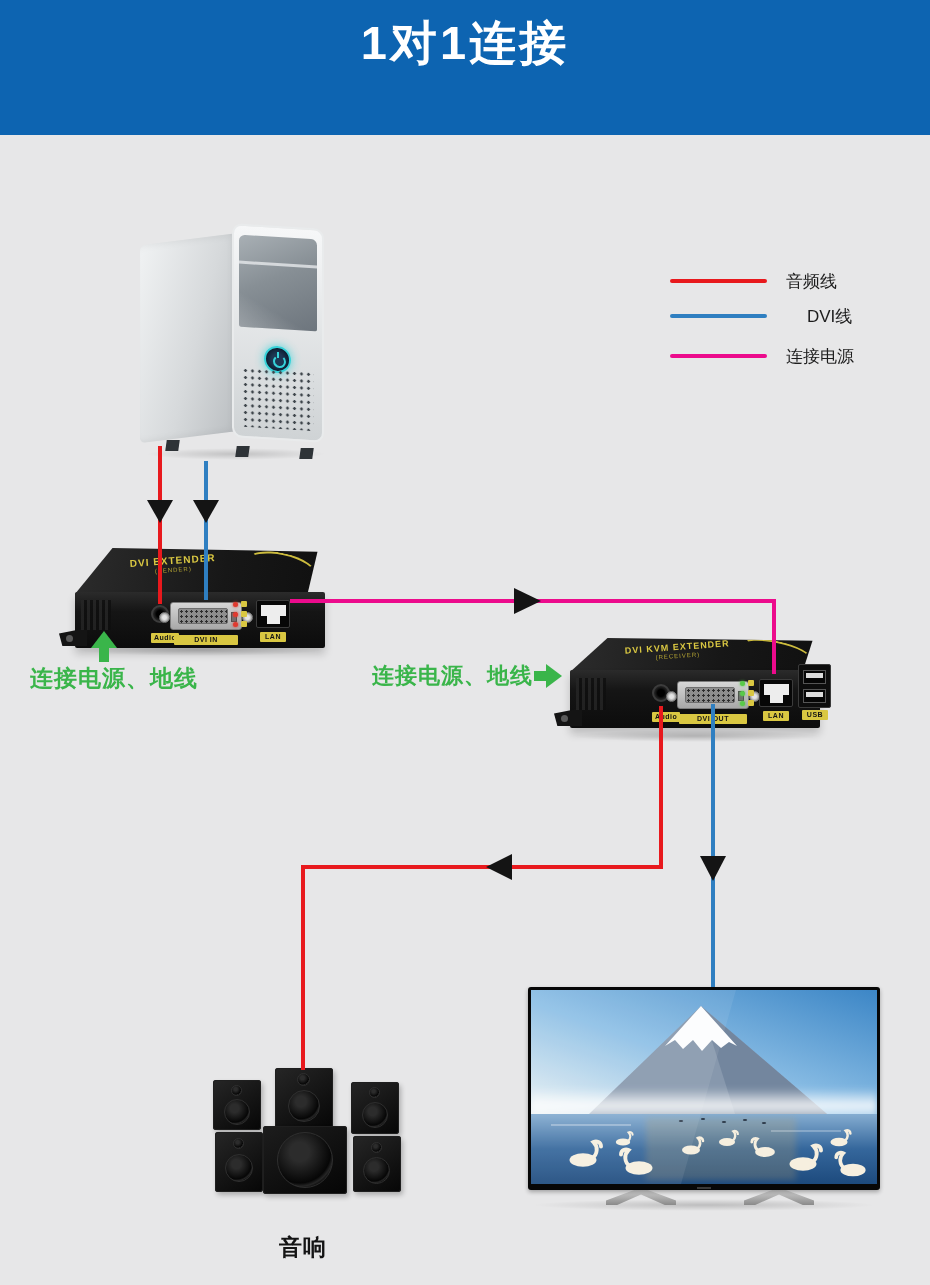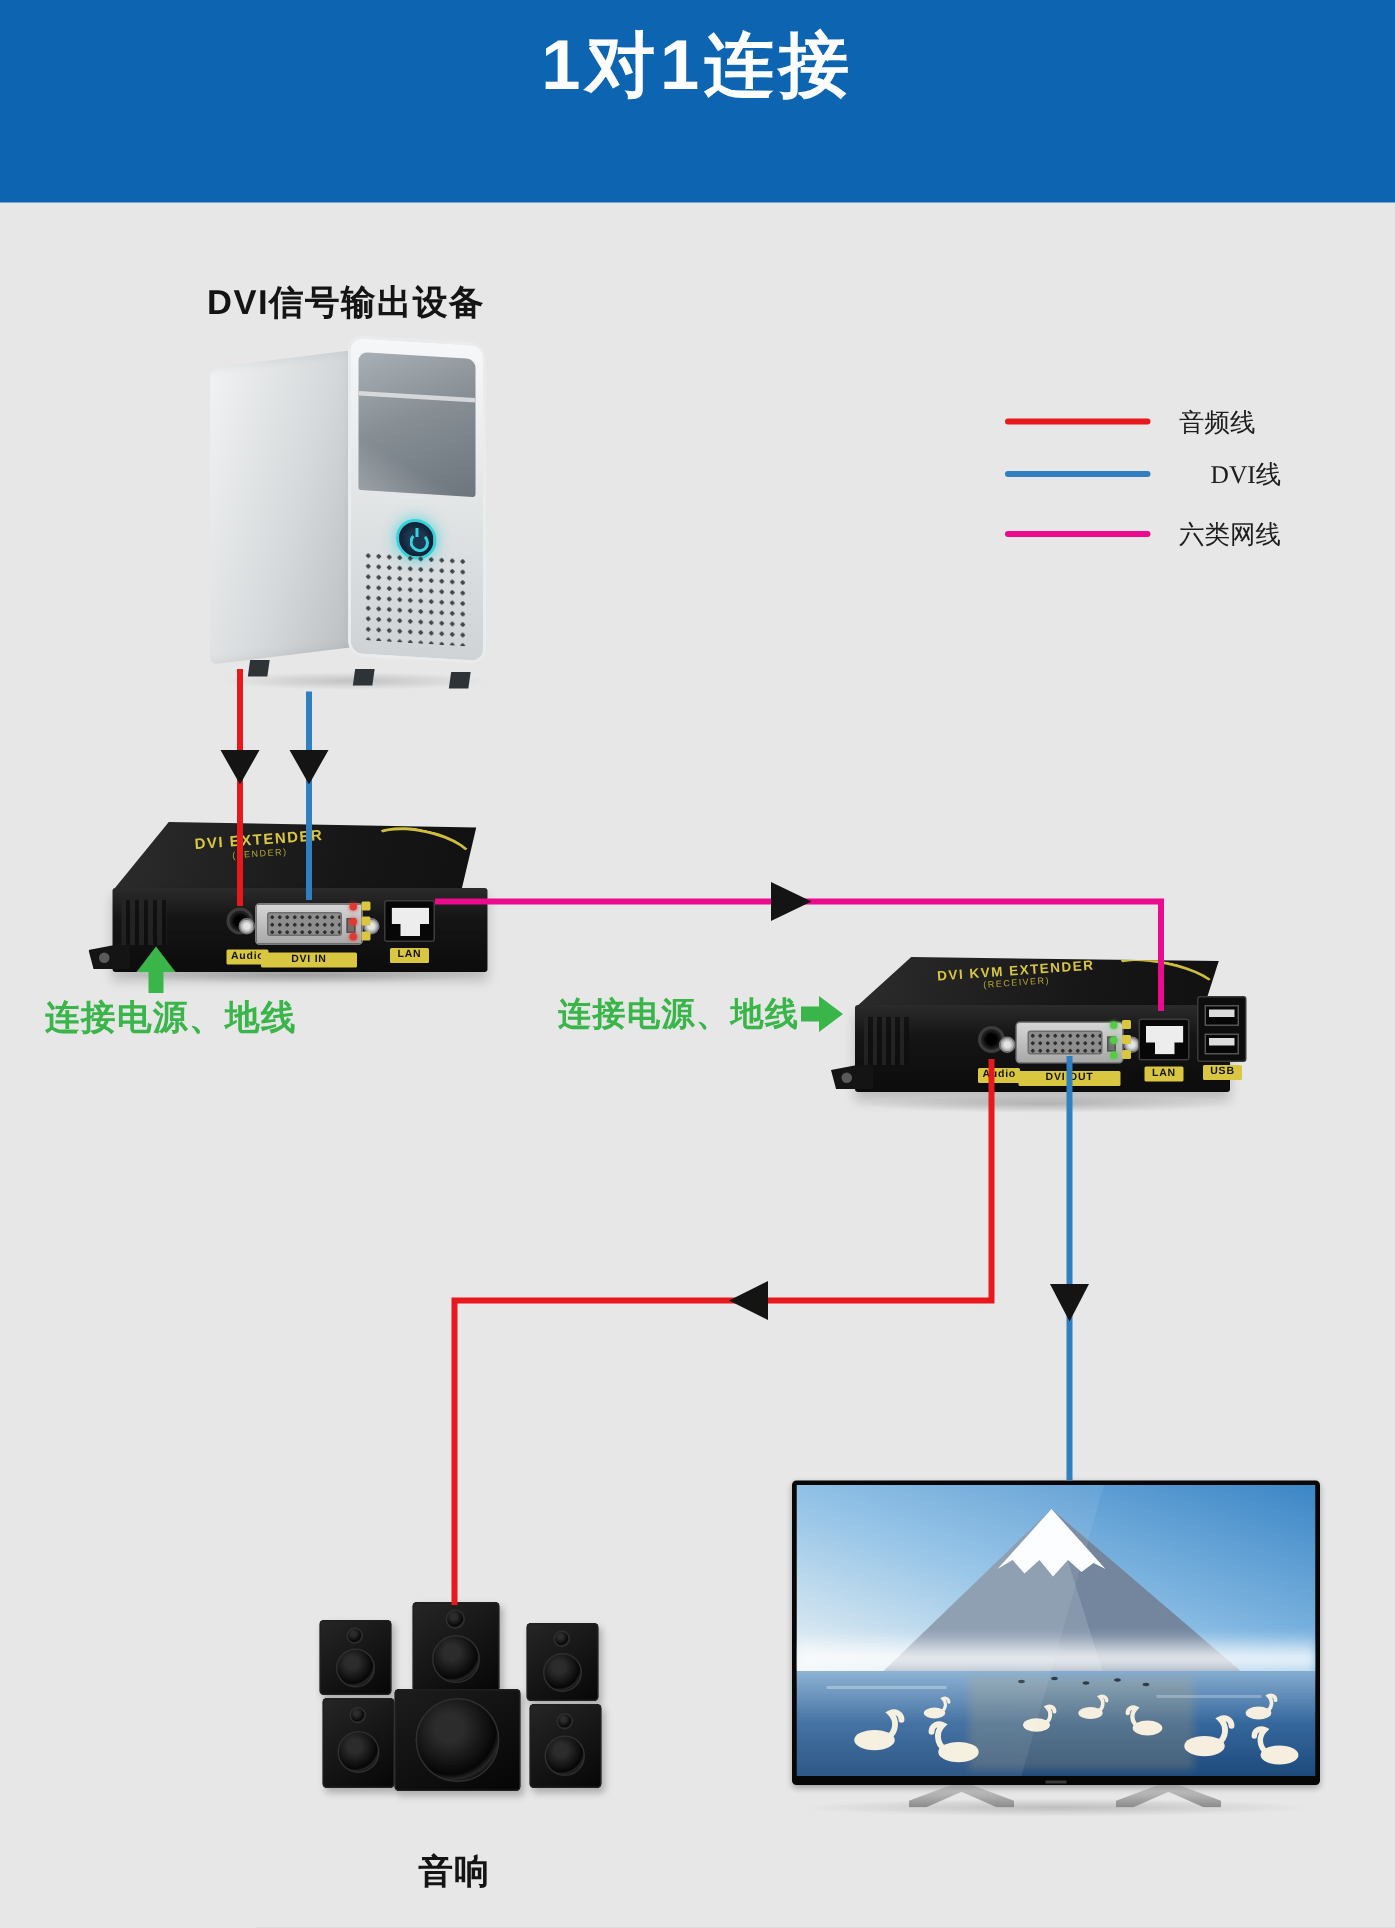--- a/index.html
+++ b/index.html
@@ -7,21 +7,21 @@
   .canvas { position:relative; width:930px; height:1285px; background:#e7e7e8; overflow:hidden; margin:0 auto;padding-left:12px; }
 
   
   .header { position:absolute; left:0; top:0; width:930px; height:135px; background:#0d64b1; text-align:center; }
   .header-title { padding-top:12px; font-size:47px; font-weight:bold; color:#fff; letter-spacing:3px; }
   .header-sub { margin-top:8px; font-size:19px; color:#fff; letter-spacing:9px; font-weight:bold; }
 
   
   .black-label { position:absolute; font-weight:bold; color:#141414; font-size:23px; letter-spacing:1px; }
   .green-label { position:absolute; font-weight:bold; font-size:22px; letter-spacing:1px; }
-  .legend-row { position:absolute; display:flex; align-items:center; height:20px;font-family:Liberation Serif, serif; }
+  .legend-row { position:absolute; display:flex; align-items:center; height:20px; }
   .legend-line { width:97px; height:4px; border-radius:2px; }
   .legend-text { margin-left:19px; font-size:17px; color:#1d1d1d; }
 
   
   .pc { position:absolute; left:140px; top:226px; width:184px; height:232px; }
   .pc-side { position:absolute; left:0; top:13px; width:100px; height:198px; border-radius:6px 0 0 5px;
              background:linear-gradient(105deg,#f0f2f3 0%,#d6d9db 55%,#b9bdc0 100%);
              transform:skewY(-7deg); box-shadow:inset -6px 0 8px rgba(0,0,0,.08); }
   .pc-front { position:absolute; left:92px; top:0; width:92px; height:214px; border-radius:10px;
               background:linear-gradient(180deg,#f6f7f8,#cfd3d5); border:2px solid #e9ebec;
@@ -119,21 +119,20 @@
 </style>
 </head>
 <body>
 
 <div class="canvas">
 
   <div class="header" style="background: rgb(13, 100, 177);">
     <div class="header-title">1对1连接</div>
   </div>
 
-  <div class="black-label" style="left:138px; top:186px;">DVI信号输出设备</div>
 
   <div class="pc">
     <div class="pc-shadow"></div>
     <div class="pc-side"></div>
     <div class="pc-foot" style="left:26px; top:214px;"></div>
     <div class="pc-foot" style="left:96px; top:220px;"></div>
     <div class="pc-foot" style="left:160px; top:222px;"></div>
     <div class="pc-front">
       <div class="pc-bay"></div>
       <div class="pc-power"></div>
@@ -145,21 +144,21 @@
     <div class="legend-row" style="left:670px; top:271px;">
       <div class="legend-line" style="background: rgb(232, 25, 29);"></div>
       <div class="legend-text">音频线</div>
     </div>
     <div class="legend-row" style="left:670px; top:306px;gap:21px;">
       <div class="legend-line" style="background: rgb(47, 127, 193);"></div>
       <div class="legend-text">DVI线</div>
     </div>
     <div class="legend-row" style="left:670px; top:346px;">
       <div class="legend-line" style="background: rgb(236, 11, 140);"></div>
-      <div class="legend-text">六类网线</div>
+      <div class="legend-text">连接电源</div>
     </div>
   </div>
 
 
   <div class="extender" style="left:75px; top:548px; width:250px; height:106px;">
     <div class="dev-shadow" style="left:0; top:96px; width:250px; height:12px;"></div>
     <div class="dev-top" style="height:46px;">
       <div class="dev-swoosh"></div>
       <div class="dev-top-text">
         <div class="dev-title">DVI EXTENDER</div>

